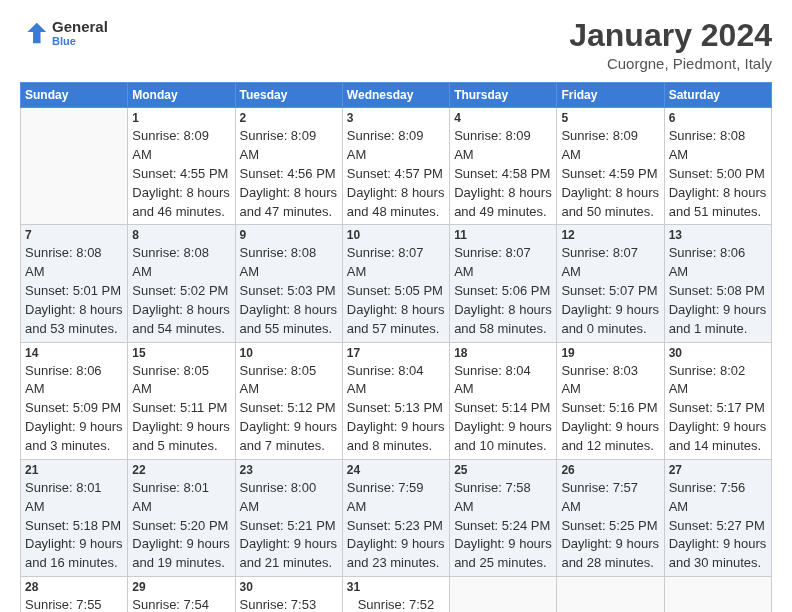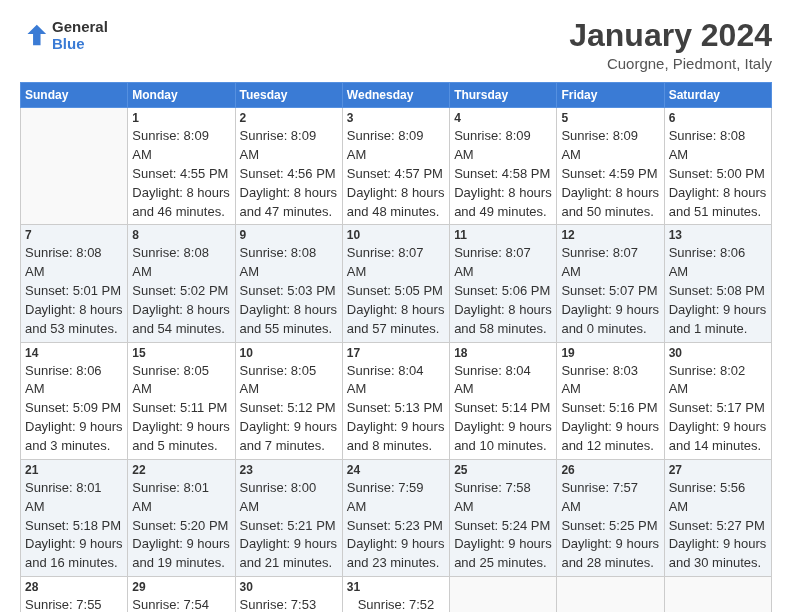--- a/index.html
+++ b/index.html
@@ -94,21 +94,21 @@
 <body>
 
 <div class="page">
   <div class="header">
     <div class="logo">
       <svg class="logo-icon" viewBox="0 0 30 30">
         <polygon points="18,4 28,14 22,14 22,26 14,26 14,14 8,14" fill="#3a7bd5"></polygon>
       </svg>
       <div>
         <div style="font-size:15px;font-weight:bold;color:#333;">General</div>
-        <div style="font-size:15px;font-weight:bold;color:#3a7bd5;">Blue</div>
+        <div style="font-size:11px;font-weight:bold;color:#3a7bd5;">Blue</div>
       </div>
     </div>
     <div class="title-block">
       <div class="main-title">January 2024</div>
       <div class="subtitle">Cuorgne, Piedmont, Italy</div>
     </div>
   </div>
 
   <table class="calendar">
     <thead>
@@ -308,21 +308,21 @@
           </td>
           <td>
             <div class="day-num">26</div>
             <div class="day-info" style="white-space: pre-line;">Sunrise: 7:57 AM
 Sunset: 5:25 PM
 Daylight: 9 hours
 and 28 minutes.</div>
           </td>
           <td>
             <div class="day-num">27</div>
-            <div class="day-info" style="white-space: pre-line;">Sunrise: 5:56 AM
+            <div class="day-info" style="white-space: pre-line;">Sunrise: 7:56 AM
 Sunset: 5:27 PM
 Daylight: 9 hours
 and 30 minutes.</div>
           </td>
         </tr>
         <tr>
           <td>
             <div class="day-num">28</div>
             <div class="day-info" style="white-space: pre-line;">Sunrise: 7:55 AM
 Sunset: 5:28 PM

